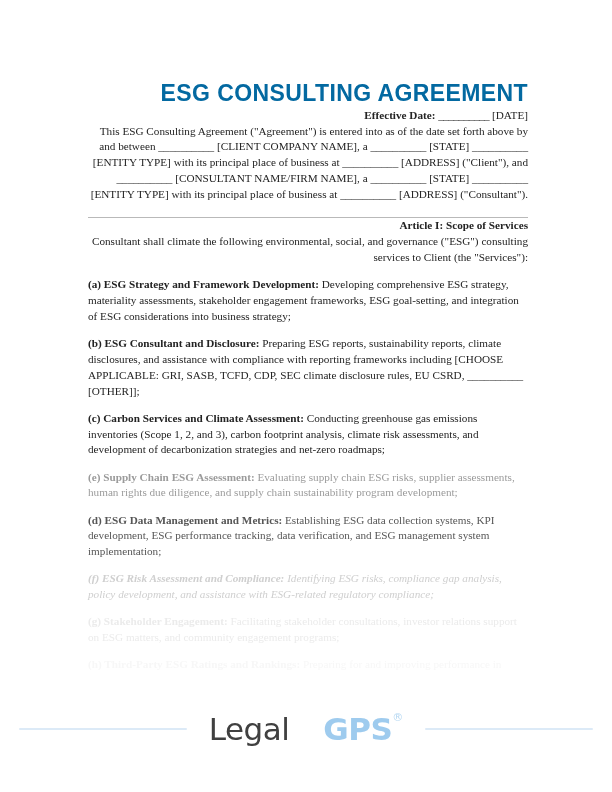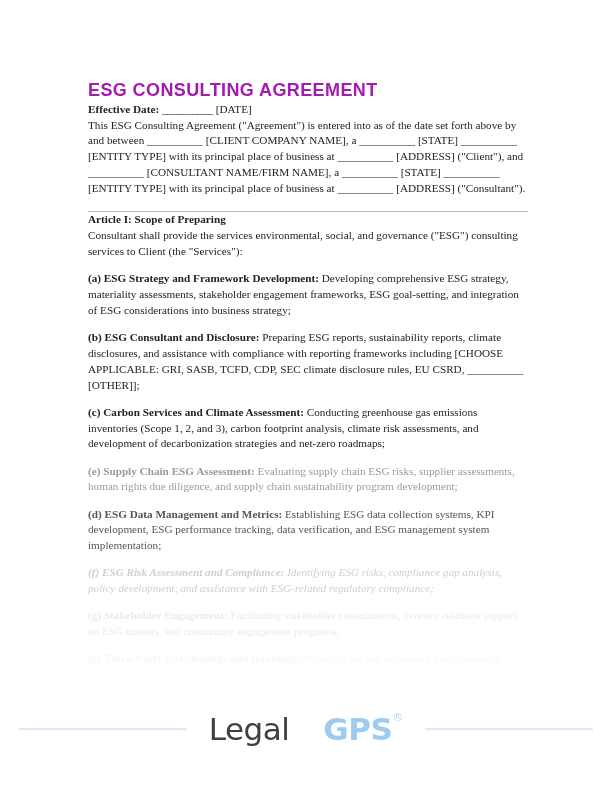--- a/index.html
+++ b/index.html
@@ -20,43 +20,43 @@
     inset: 0;
     background: #ffffff;
   }
   .content {
     position: absolute;
     left: 88px;
     top: 0;
     width: 440px;
   }
   .doc-title {
-    text-align: left;
+    text-align: right;
     font-family: "Liberation Sans", "DejaVu Sans", sans-serif;
     font-weight: bold;
-    font-size: 18px;
+    font-size: 23px;
     letter-spacing: 0.4px;
-    color: #a21caf;
+    color: #0369a1;
     margin: 0;
     padding-top: 80px;
     line-height: 1.2;
   }
   .effective-date {
     margin-top: 38px;
     font-size: 11.2px;
     line-height: 1.42;
   }
   .effective-date .lbl {
     font-weight: bold;
   }
   p.body-par {
     margin: 0 0 0 0;
     font-size: 11.2px;
     line-height: 1.42;
-    text-align: left;
+    text-align: right;
   }
   .intro {
     margin-top: 12px;
   }
   .rule {
     margin-top: 14px;
     margin-bottom: 0;
     border: 0;
     border-top: 1px solid #b9b9b9;
     height: 0;
@@ -151,23 +151,23 @@
     <p class="body-par effective-date">
       <span class="lbl">Effective Date:</span>
       <span class="blank">__________</span>
       <span>[DATE]</span>
     </p>
 
     <p class="body-par intro">This ESG Consulting Agreement ("Agreement") is entered into as of the date set forth above by and between __________ [CLIENT COMPANY NAME], a __________ [STATE] __________ [ENTITY TYPE] with its principal place of business at __________ [ADDRESS] ("Client"), and __________ [CONSULTANT NAME/FIRM NAME], a __________ [STATE] __________ [ENTITY TYPE] with its principal place of business at __________ [ADDRESS] ("Consultant").</p>
 
     <hr class="rule">
 
-    <p class="body-par article-head">Article I: Scope of Preparing</p>
-
-    <p class="body-par lead">Consultant shall provide the services environmental, social, and governance ("ESG") consulting services to Client (the "Services"):</p>
+    <p class="body-par article-head">Article I: Scope of Services</p>
+
+    <p class="body-par lead">Consultant shall climate the following environmental, social, and governance ("ESG") consulting services to Client (the "Services"):</p>
 
 
     <p class="item fade-0">
       <b><span>(a)</span> <span>ESG Strategy and Framework Development:</span></b>
       <span>Developing comprehensive ESG strategy, materiality assessments, stakeholder engagement frameworks, ESG goal-setting, and integration of ESG considerations into business strategy;</span>
     </p>
 
     <p class="item fade-0">
       <b><span>(b)</span> <span>ESG Consultant and Disclosure:</span></b>
       <span>Preparing ESG reports, sustainability reports, climate disclosures, and assistance with compliance with reporting frameworks including [CHOOSE APPLICABLE: GRI, SASB, TCFD, CDP, SEC climate disclosure rules, EU CSRD, __________ [OTHER]];</span>

